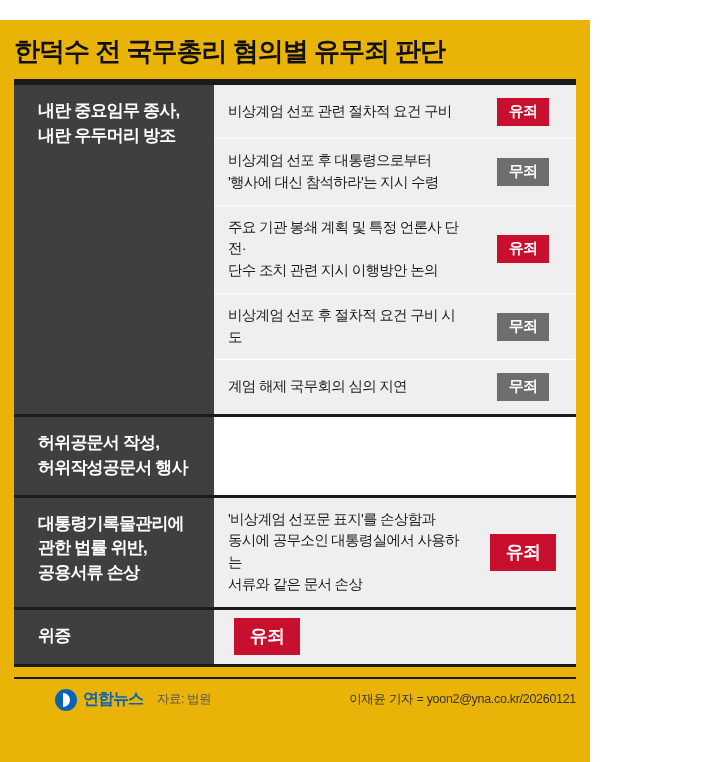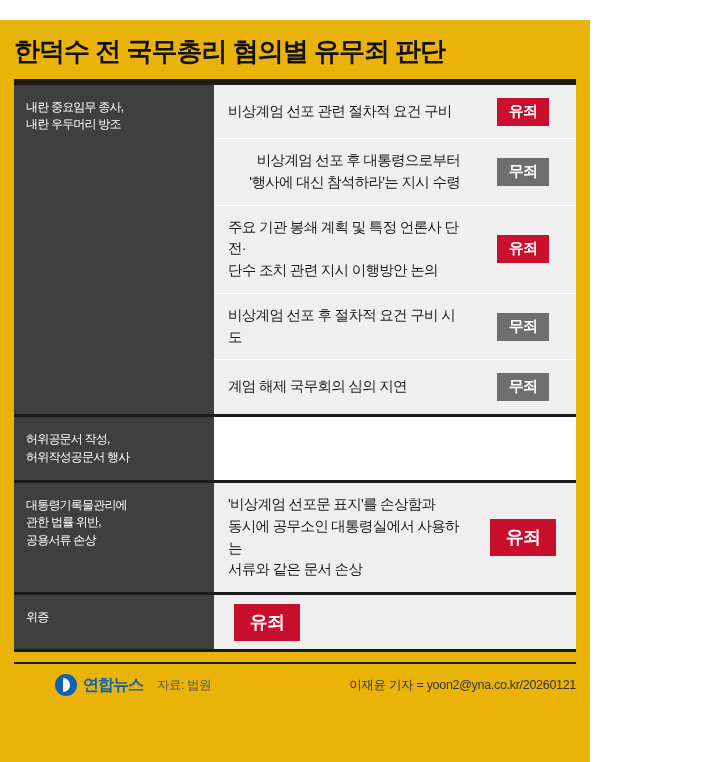--- a/index.html
+++ b/index.html
@@ -63,25 +63,25 @@
   .group {
     display: flex;
     border-bottom: 3px solid #1b1b1b;
     background: #ffffff;
   }
   .group-label {
     width: 200px;
     flex: 0 0 200px;
     background: #3f3f3f;
     color: #ffffff;
-    font-size: 12px;
-    font-weight: normal;
+    font-size: 17px;
+    font-weight: bold;
     letter-spacing: -0.8px;
     line-height: 1.45;
-    padding: 14px 12px;
+    padding: 14px 24px;
     display: flex;
     align-items: flex-start;
   }
   .group-rows {
     flex: 1 1 auto;
     display: flex;
     flex-direction: column;
   }
   .row {
     display: flex;
@@ -186,21 +186,21 @@
         <div class="group-label" style="white-space: pre-line;">내란 중요임무 종사,
 내란 우두머리 방조</div>
         <div class="group-rows">
           <div class="row">
             <div class="row-text" style="white-space: pre-line;">비상계엄 선포 관련 절차적 요건 구비</div>
             <div class="verdicts">
               <div class="verdict guilty">유죄</div>
             </div>
           </div>
           <div class="row">
-            <div class="row-text" style="white-space: pre-line; text-align: right;">비상계엄 선포 후 대통령으로부터
+            <div class="row-text" style="white-space: pre-line;">비상계엄 선포 후 대통령으로부터
 '행사에 대신 참석하라'는 지시 수령</div>
             <div class="verdicts">
               <div class="verdict innocent">무죄</div>
             </div>
           </div>
           <div class="row">
             <div class="row-text" style="white-space: pre-line;">주요 기관 봉쇄 계획 및 특정 언론사 단전·
 단수 조치 관련 지시 이행방안 논의</div>
             <div class="verdicts">
               <div class="verdict guilty">유죄</div>

